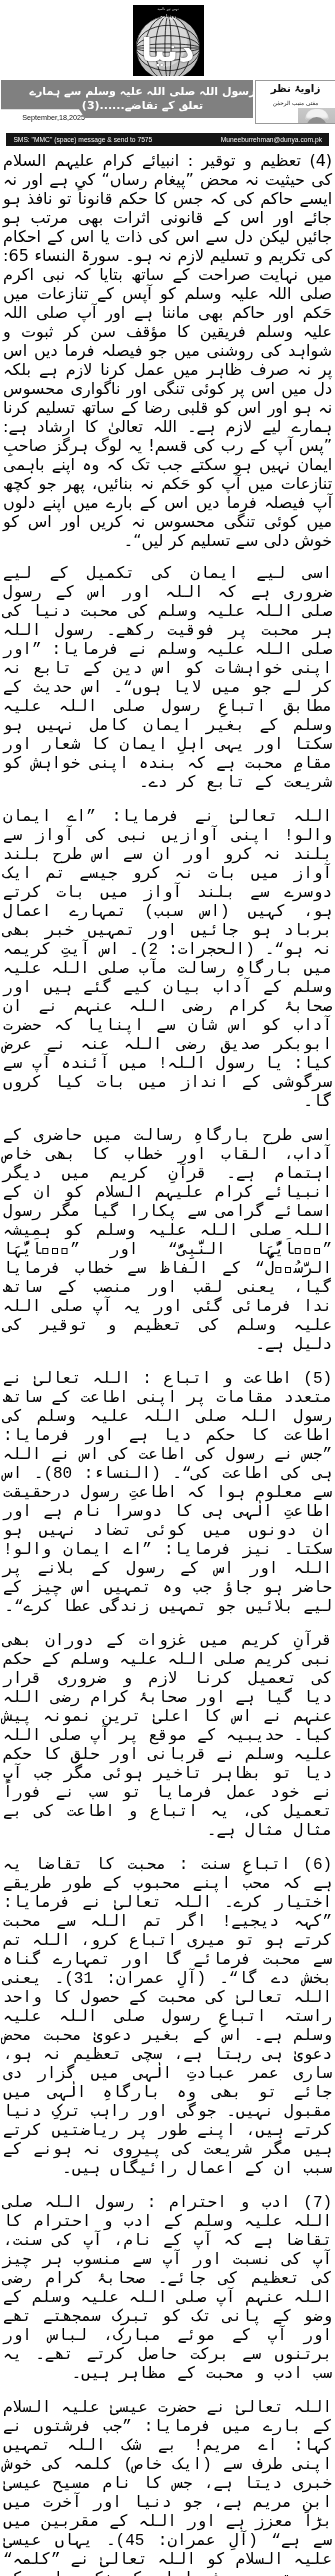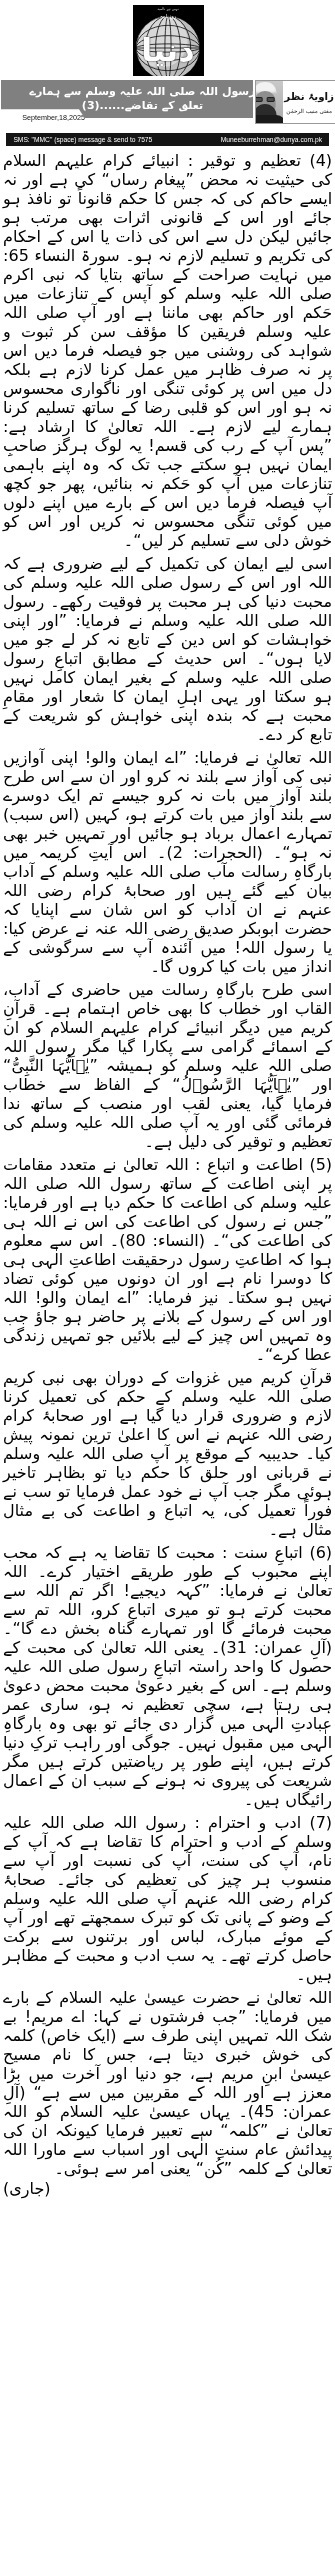--- a/index.html
+++ b/index.html
@@ -131,20 +131,21 @@
   .band-right {
     position: absolute;
     right: 0;
     top: 0;
     width: 81px;
     height: 44px;
     border: 0.5px solid #999;
     box-sizing: border-box;
     background: #ffffff;
     display: flex;
+    flex-direction: column;
     overflow: hidden;
   }
   .column-ident {
     flex: 1 1 auto;
     display: flex;
     flex-direction: column;
     align-items: center;
     justify-content: center;
     padding: 2.1px 1px;
   }
@@ -268,21 +269,22 @@
     font-size: 16px;
     line-height: 19px;
     color: #000000;
     font-weight: 500;
     word-spacing: 0.3px;
   }
   .article-body p {
     margin: 0;
   }
   .article-body p + p {
-    margin-top: 4px;
+    margin-top: 15px;
+    font-family: Liberation Mono, monospace;
   }
   .end-note {
     display: block;
     text-align: right;
     text-align-last: left;
     margin-top: 1px;
   }
 </style>
 </head>
 <body>

